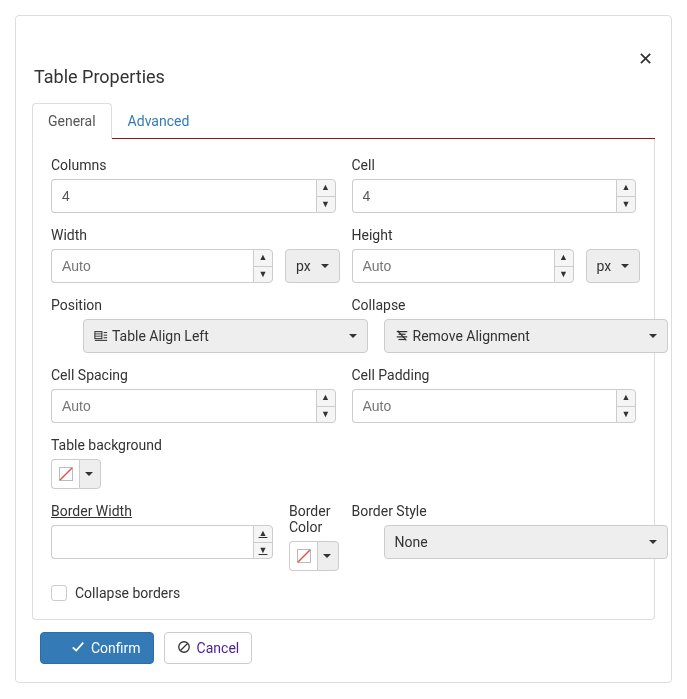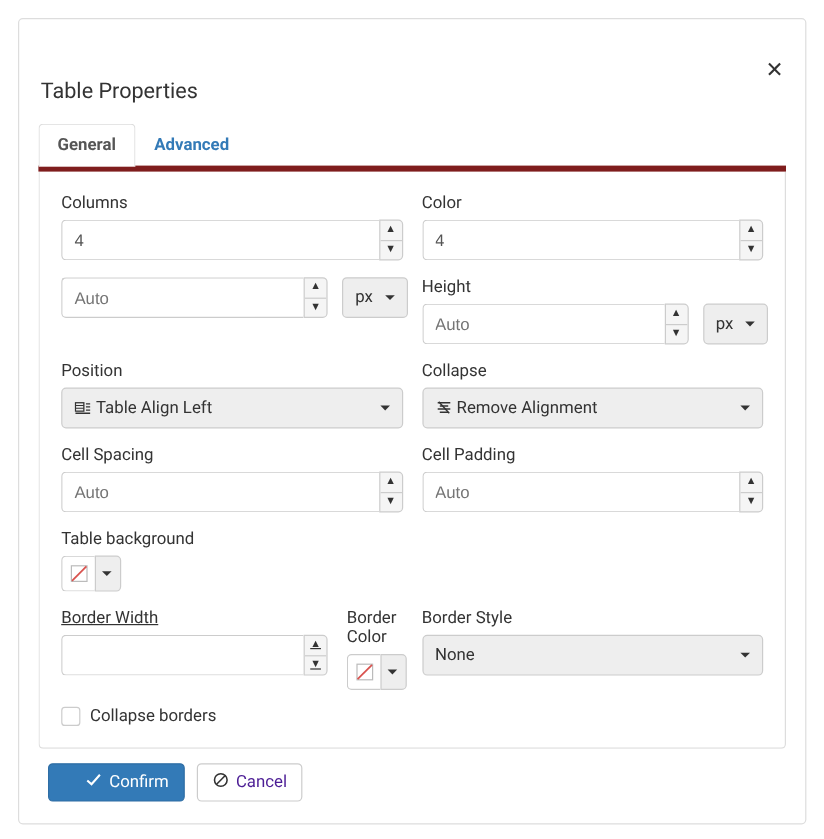--- a/index.html
+++ b/index.html
@@ -32,23 +32,22 @@
     cursor: pointer;
     font-size: 18px;
     color: #333;
     line-height: 1;
   }
   .dialog-body {
     padding: 6px 16px 14px 16px;
   }
   .tabs {
     display: flex;
-    border-bottom: 5px solid #7f1d1d;
+    border-bottom: 1px solid #7f1d1d;
     position: relative;
-    font-weight: bold;
   }
   .tab {
     padding: 9px 15px;
     cursor: pointer;
     color: #337ab7;
     border: 1px solid transparent;
     border-top-left-radius: 4px;
     border-top-right-radius: 4px;
     margin-bottom: -1px;
   }
@@ -124,20 +123,21 @@
     height: 34px;
     border: 1px solid #ccc;
     border-radius: 4px;
     background: #eee;
     display: flex;
     align-items: center;
     padding: 0 28px 0 10px;
     cursor: pointer;
     color: #333;
     width: 100%;
+    margin-left: 32px;
   }
   .select .icon { margin-right: 4px; display:flex; align-items:center; }
   .select::after {
     content: "";
     position: absolute;
     right: 10px;
     top: 50%;
     margin-top: -2px;
     border: 4px solid transparent;
     border-top-color: #333;
@@ -254,37 +254,38 @@
               <div class="sp-btn">
                   <span>▲</span>
                 </div>
               <div class="sp-btn">
                   <span>▼</span>
                 </div>
             </div>
           </div>
         </div>
         <div class="col">
-          <label class="field-label">Color</label>
+          <label class="field-label">Cell</label>
           <div class="input-group">
             <input class="text-input with-spinner" value="4" style="">
             <div class="spinner">
               <div class="sp-btn">
                   <span>▲</span>
                 </div>
               <div class="sp-btn">
                   <span>▼</span>
                 </div>
             </div>
           </div>
         </div>
       </div>
 
       <div class="row">
         <div class="col">
+          <label class="field-label">Width</label>
           <div class="pair-row">
             <div class="text-group">
               <input class="text-input with-spinner" placeholder="Auto" style="">
               <div class="spinner">
                 <div class="sp-btn">
                     <span>▲</span>
                   </div>
                 <div class="sp-btn">
                     <span>▼</span>
                   </div>

